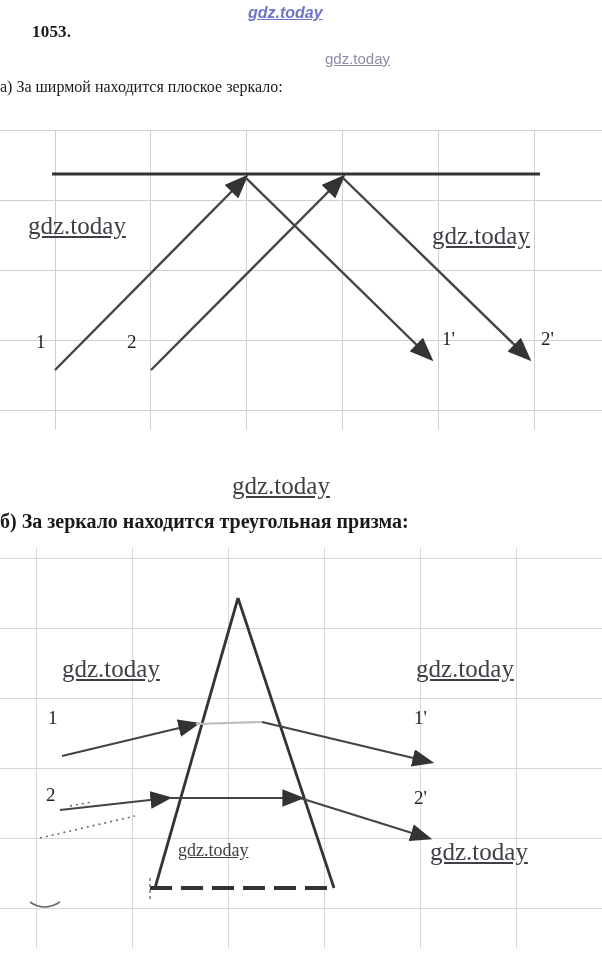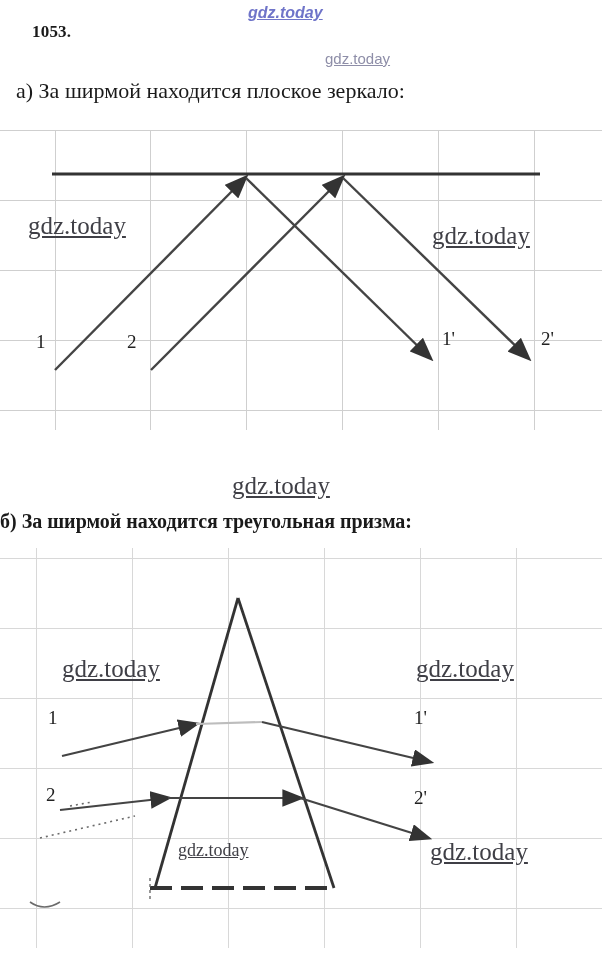--- a/index.html
+++ b/index.html
@@ -41,23 +41,23 @@
     position: absolute;
     left: 0px;
     top: 22px;
     font-size: 17px;
     font-weight: bold;
     letter-spacing: .2px;
     margin-left: 32px;
   }
   .line-a {
     position: absolute;
-    left: 16px;
+    left: 0px;
     top: 78px;
-    font-size: 22px;
+    font-size: 16px;
     white-space: nowrap;
   }
   .line-b {
     position: absolute;
     left: 0px;
     top: 510px;
     font-size: 20px;
     font-weight: bold;
     white-space: nowrap;
   }
@@ -82,21 +82,21 @@
 <body>
 
 <div class="wm wm-blue" style="left:248px; top:4px; font-size:16px;">gdz.today</div>
 
 <div class="wm" style="left:325px; top:50px; font-size:15px;">gdz.today</div>
 
 <div class="prob-number">1053.</div>
 
 <div class="line-a">а) За ширмой находится плоское зеркало:</div>
 
-<div class="line-b">б) За ширмой находится треугольная призма:</div>
+<div class="line-b">б) За зеркало находится треугольная призма:</div>
 
 <div class="figure" id="figure-a">
   <svg width="602" height="300" viewBox="0 0 602 300" xmlns="http://www.w3.org/2000/svg">
     <defs>
       <marker id="arrA" markerWidth="10" markerHeight="8" refX="8" refY="4" orient="auto">
         <path d="M0,0 L10,4 L0,8 z" fill="#333"></path>
       </marker>
     </defs>
 
     <g stroke="#cfcfcf" stroke-width="1">

